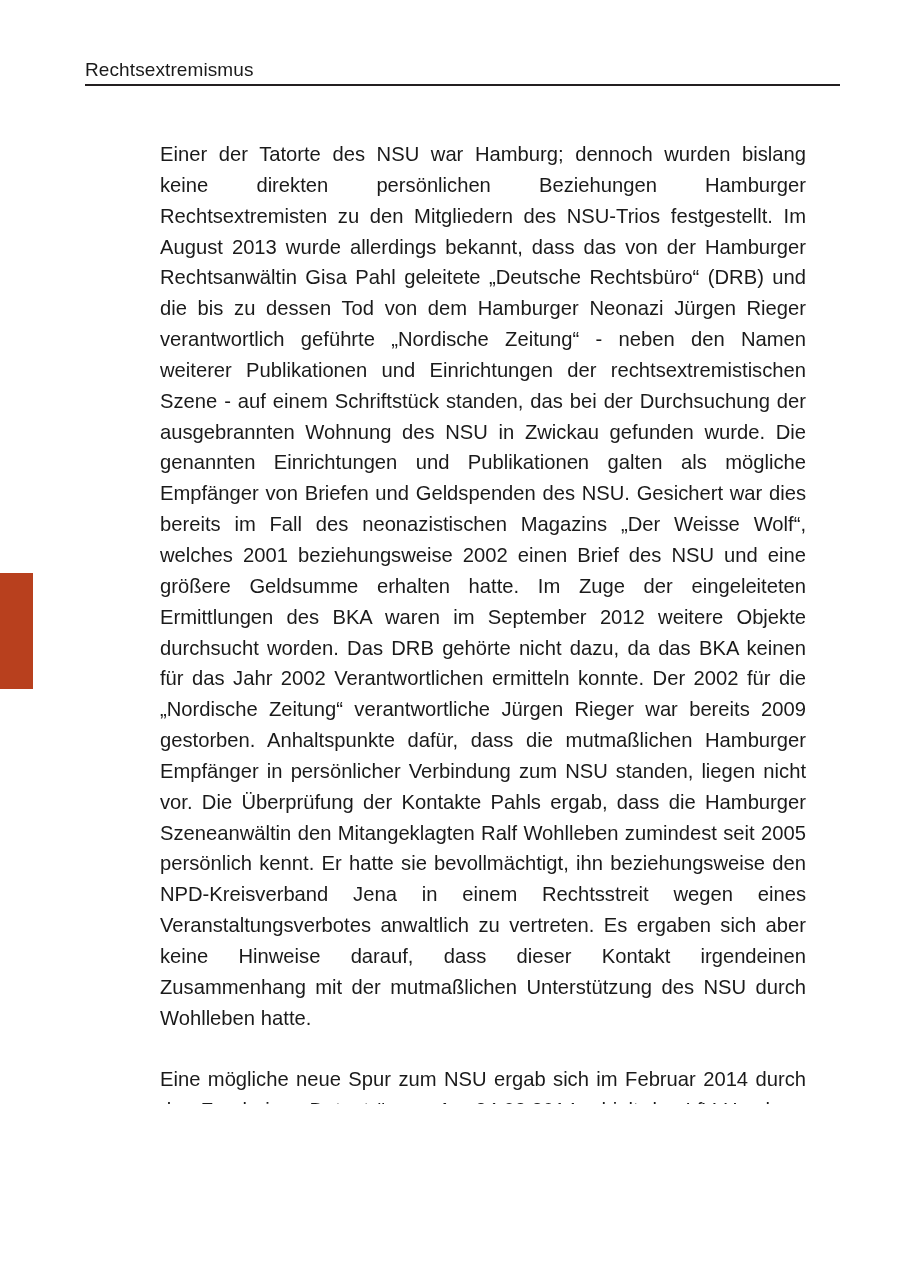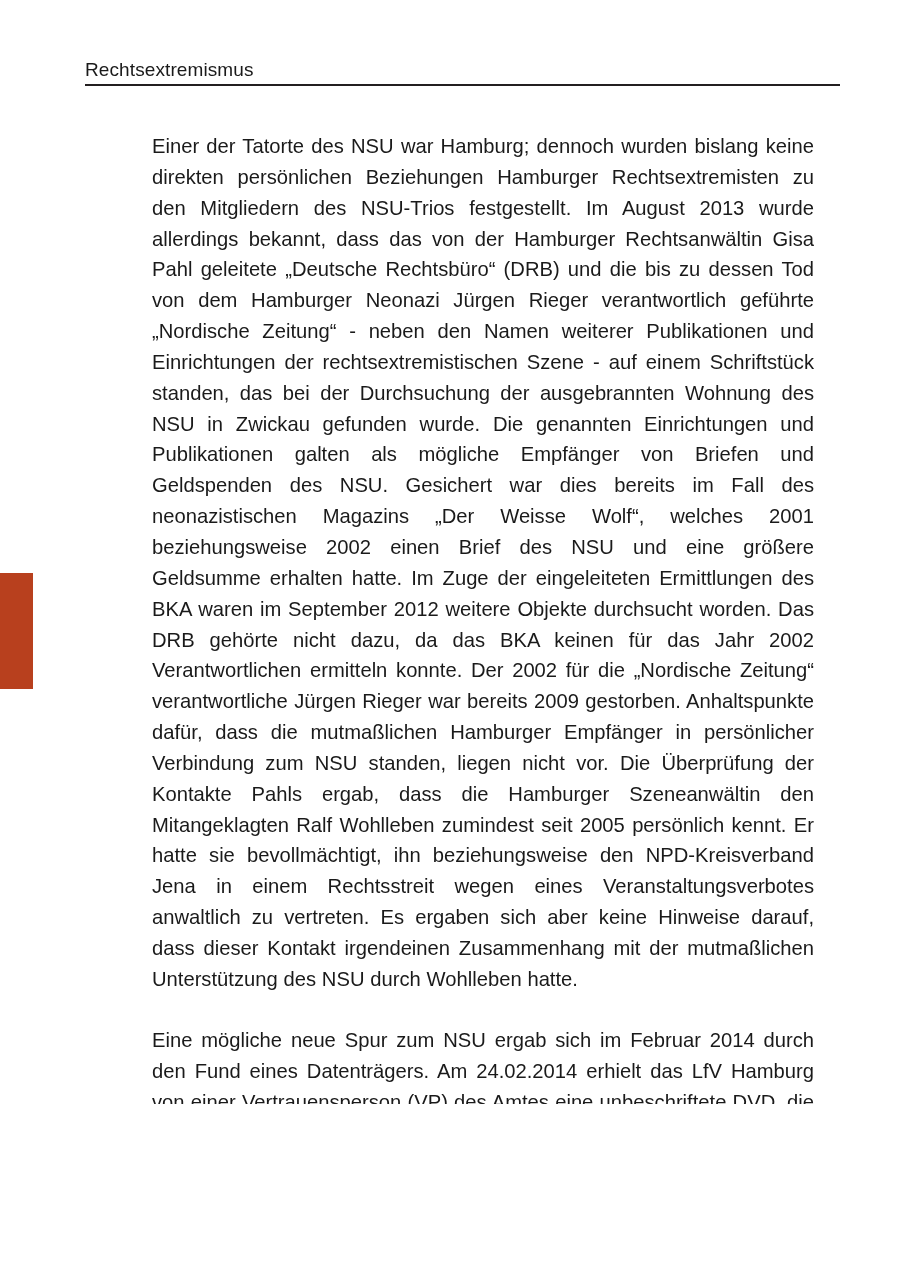--- a/index.html
+++ b/index.html
@@ -61,21 +61,21 @@
     left: 152px;
     top: 131px;
     width: 662px;
   }
   .para {
     font-size: 20.2px;
     line-height: 30.85px;
     color: #1a1a1a;
     text-align: justify;
     text-justify: inter-word;
-    margin: 0;
+    margin: 8px;
     hyphens: none;
     word-spacing: 0.2px;
   }
   .para + .para {
     margin-top: 30.8px;
   }
   
   .para.continues {
     text-align-last: justify;
   }

